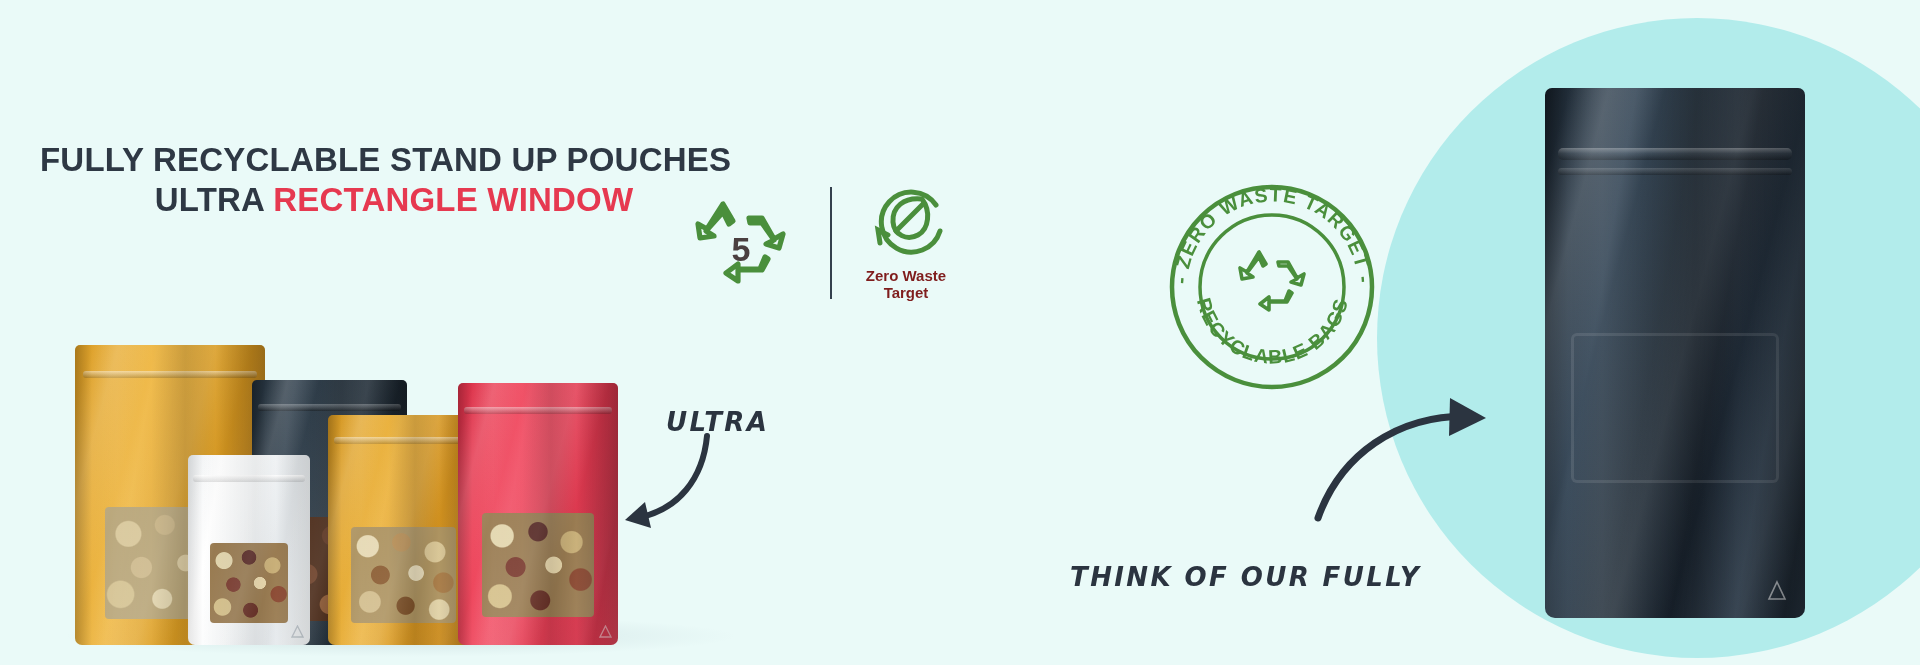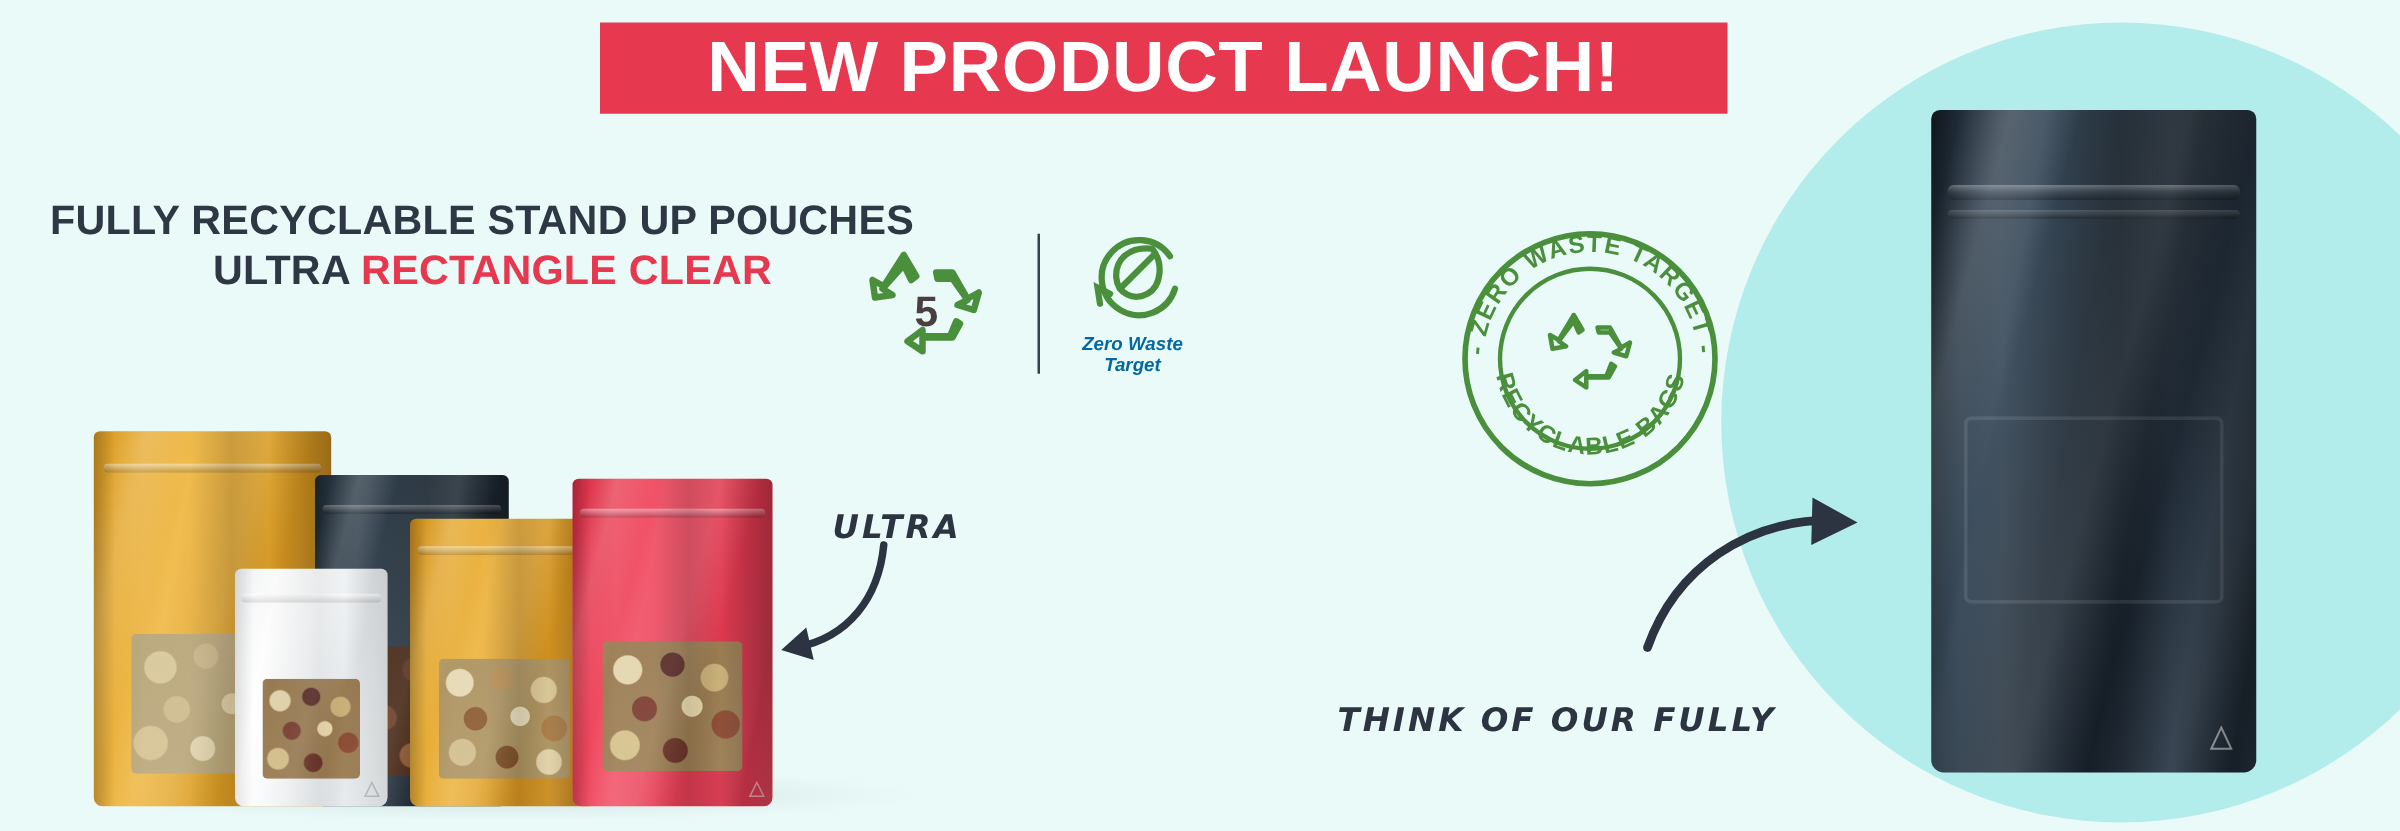--- a/index.html
+++ b/index.html
@@ -21,42 +21,42 @@
     position:absolute;left:480px;top:18px;width:902px;height:73px;
     background:#e63950;display:flex;align-items:center;justify-content:center;
   }
   .launch-banner span{
     color:#ffffff;font-weight:bold;font-size:57px;letter-spacing:0.5px;
     line-height:1;white-space:nowrap;font-family:"Liberation Sans",sans-serif;
     transform:scaleX(1.02);
   }
 
   
-  .headline{position:absolute;left:40px;top:140px;width:680px;margin-top:16px;}
+  .headline{position:absolute;left:40px;top:140px;width:680px;}
   .headline .l1{
     font-size:33px;font-weight:bold;color:#2e3844;letter-spacing:0.2px;
     white-space:nowrap;line-height:1.22;
   }
   .headline .l2{
     font-size:33px;font-weight:bold;color:#2e3844;letter-spacing:0.2px;
     white-space:nowrap;line-height:1.22;text-align:center;padding-left:28px;
   }
   .headline .l2 .accent{color:#e63950;}
 
   
   .eco-group{position:absolute;left:676px;top:185px;width:280px;height:135px;}
   .recycle5{position:absolute;left:0;top:0;width:130px;height:115px;}
   .divider{
     position:absolute;left:154px;top:2px;width:2px;height:112px;background:#34404d;
   }
   .zwt{position:absolute;left:178px;top:0;width:110px;}
   .zwt .zwt-icon{width:86px;height:80px;margin:0 auto;display:block;}
   .zwt .zwt-label{
     margin-top:2px;text-align:center;font-size:15px;font-weight:bold;
-    color:#0369a1;line-height:1.15;width:104px;font-style:italic;
+    color:#7f1d1d;line-height:1.15;width:104px;
   }
 
   
   .badge{position:absolute;left:1165px;top:180px;width:215px;height:215px;}
 
   
   .hand{
     font-family:"DejaVu Sans",sans-serif;font-weight:bold;color:#2b3440;
     letter-spacing:2.4px;line-height:1.38;font-style:italic;
   }
@@ -186,28 +186,25 @@
   }
   .mark-tri{position:absolute;right:6px;bottom:6px;width:13px;height:14px;opacity:.5;}
 </style>
 </head>
 <body>
 
 <div class="stage">
 
   <div class="teal-circle"></div>
 
-  <div class="launch-banner">
-    <span>NEW PRODUCT LAUNCH!</span>
-  </div>
 
   <div class="headline">
     <div class="l1">FULLY RECYCLABLE STAND UP POUCHES</div>
     <div class="l2">
-      <span>ULTRA </span><span class="accent">RECTANGLE CLEAR</span>
+      <span>ULTRA </span><span class="accent">RECTANGLE WINDOW</span>
     </div>
   </div>
 
   <div class="eco-group">
 
     <svg class="recycle5" viewBox="0 0 130 115">
       <g fill="none" stroke="#4a8f3c" stroke-width="5.2" stroke-linejoin="round" stroke-linecap="round">
         <path d="M57 36 L47 19 L31 44 L22 39 L24 53 L38 51 L30 46 L47 27 L53 39 Z"></path>
         <path d="M73 33 L86 33 L98 54 L107 49 L103 63 L90 59 L98 55 L86 38 L74 38 Z"></path>
         <path d="M92 74 L86 85 L62 85 L62 96 L50 88 L62 79 L62 84 L84 84 L89 72 Z"></path>

